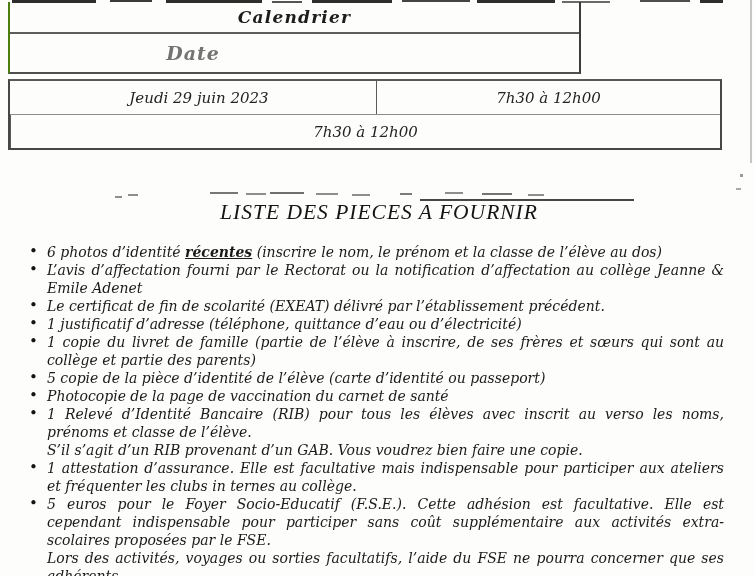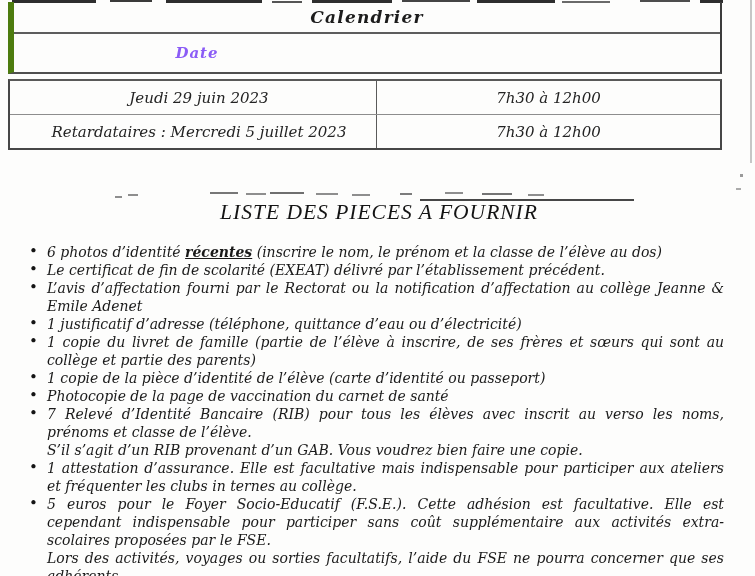--- a/index.html
+++ b/index.html
@@ -8,33 +8,33 @@
     position:relative; width:755px; height:576px;
     background:#fdfdfc; overflow:hidden;
     font-family:"DejaVu Serif", serif; color:#1b1b1b;
   }
 
   
   .seg { position:absolute; background:#2e2e2e; }
 
   
   .tbl-a {
-    position:absolute; left:8px; top:2px; width:714px; height:72px;
-    border-left:6px solid #4d7c0f; border-right:2px solid #3c3c3c;
+    position:absolute; left:8px; top:2px; width:573px; height:72px;
+    border-left:2px solid #4d7c0f; border-right:2px solid #3c3c3c;
     border-bottom:2px solid #4f4f4f;
   }
   .cal-row {
     height:32px; display:flex; align-items:center; justify-content:center;
     border-bottom:2px solid #5d5d5d;
     font-weight:bold; font-style:italic; font-size:17px; letter-spacing:1.2px; color:#1c1c1c;
   }
   .hdr-row { display:flex; height:38px; }
   .hdr-cell {
     display:flex; align-items:center; justify-content:center;
-    font-weight:bold; font-style:italic; font-size:15px; letter-spacing:1px; color:#8b5cf6;
+    font-weight:bold; font-style:italic; font-size:19px; letter-spacing:1px; color:#737373;
   }
   .hdr-cell.c-date { width:366px; }
   .hdr-cell.c-horaire { flex:1; border-left:2px solid #4a4a4a; }
 
   
   .tbl-b {
     position:absolute; left:8px; top:79px; width:714px; height:71px;
     border:2px solid #474747; border-top:2px solid #595959;
   }
   .data-row { display:flex; height:33px; }
@@ -98,21 +98,20 @@
       <div class="hdr-cell c-date">Date</div>
     </div>
   </div>
 
   <div class="tbl-b">
     <div class="data-row r1">
       <div class="cell c-date">Jeudi 29 juin 2023</div>
       <div class="cell c-horaire">7h30 à 12h00</div>
     </div>
     <div class="data-row">
-      <div class="cell c-date">Retardataires : Mercredi 5 juillet 2023</div>
       <div class="cell c-horaire">7h30 à 12h00</div>
     </div>
   </div>
 
   <div>
     <div class="dash" style="left:115px;top:196px;width:7px;"></div>
     <div class="dash" style="left:128px;top:194px;width:10px;"></div>
     <div class="dash" style="left:210px;top:192px;width:28px;background:#777;"></div>
     <div class="dash" style="left:246px;top:193px;width:20px;"></div>
     <div class="dash" style="left:270px;top:192px;width:34px;background:#6f6f6f;"></div>
@@ -126,28 +125,28 @@
     <div class="speck" style="left:740px;top:174px;width:3px;height:3px;"></div>
     <div class="speck" style="left:736px;top:188px;width:5px;height:2px;background:#ababab;"></div>
     <div class="scan-edge"></div>
   </div>
 
   <div class="doc-title">LISTE DES PIECES A FOURNIR</div>
 
   <div class="pieces">
     <ul>
       <li><span>6 photos d’identité </span><span class="hl">récentes</span><span> (inscrire le nom, le prénom et la classe de l’élève au dos)</span></li>
+      <li>L’avis d’affectation fourni par le Rectorat ou la notification d’affectation au collège Jeanne &amp; Emile Adenet</li>
       <li>Le certificat de fin de scolarité (EXEAT) délivré par l’établissement précédent.</li>
-      <li>L’avis d’affectation fourni par le Rectorat ou la notification d’affectation au collège Jeanne &amp; Emile Adenet</li>
       <li>1 justificatif d’adresse (téléphone, quittance d’eau ou d’électricité)</li>
       <li>1 copie du livret de famille (partie de l’élève à inscrire, de ses frères et sœurs qui sont au collège et partie des parents)</li>
-      <li>1 copie de la pièce d’identité de l’élève (carte d’identité ou passeport)</li>
+      <li>5 copie de la pièce d’identité de l’élève (carte d’identité ou passeport)</li>
       <li>Photocopie de la page de vaccination du carnet de santé</li>
       <li>
-        <div>7 Relevé d’Identité Bancaire (RIB) pour tous les élèves avec inscrit au verso les noms, prénoms et classe de l’élève.</div>
+        <div>1 Relevé d’Identité Bancaire (RIB) pour tous les élèves avec inscrit au verso les noms, prénoms et classe de l’élève.</div>
         <div class="cont">S’il s’agit d’un RIB provenant d’un GAB. Vous voudrez bien faire une copie.</div>
       </li>
       <li>1 attestation d’assurance. Elle est facultative mais indispensable pour participer aux ateliers et fréquenter les clubs in ternes au collège.</li>
       <li>
         <div>5 euros pour le Foyer Socio-Educatif (F.S.E.). Cette adhésion est facultative. Elle est cependant indispensable pour participer sans coût supplémentaire aux activités extra-scolaires proposées par le FSE.</div>
         <div class="cont">Lors des activités, voyages ou sorties facultatifs, l’aide du FSE ne pourra concerner que ses adhérents.</div>
       </li>
     </ul>
   </div>
 

